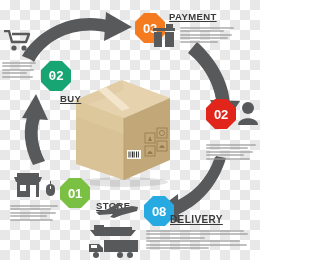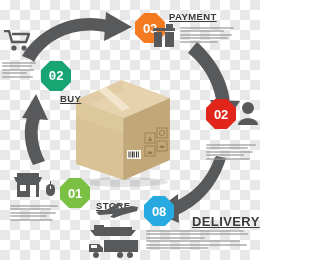--- a/index.html
+++ b/index.html
@@ -228,21 +228,21 @@
       <path d="M1,6 h10 l4,4 v4 h-14 z"></path>
       <rect x="3" y="7" width="6" height="3" fill="#fff"></rect>
       <circle cx="8" cy="17" r="3"></circle>
       <circle cx="32" cy="17" r="3"></circle>
       <circle cx="42" cy="17" r="3"></circle>
     </svg>
   </div>
   <div class="badge" style="left:144px;top:196px;background:#27AAE1;">
     <span>08</span>
   </div>
-  <div class="steplabel" style="left:192px;top:214px;font-size:13px;text-align:right;">DELIVERY</div>
+  <div class="steplabel" style="left:170px;top:214px;font-size:10px;text-align:right;">DELIVERY</div>
   <div class="loremblock" style="left:146px;top:230px;width:102px;">
     <div class="ln" style="width:96%"></div>
     <div class="ln" style="width:100%"></div>
     <div class="ln" style="width:58%"></div>
     <div class="ln" style="width:92%"></div>
     <div class="ln" style="width:99%"></div>
     <div class="ln" style="width:62%"></div>
   </div>
 
 </div>

